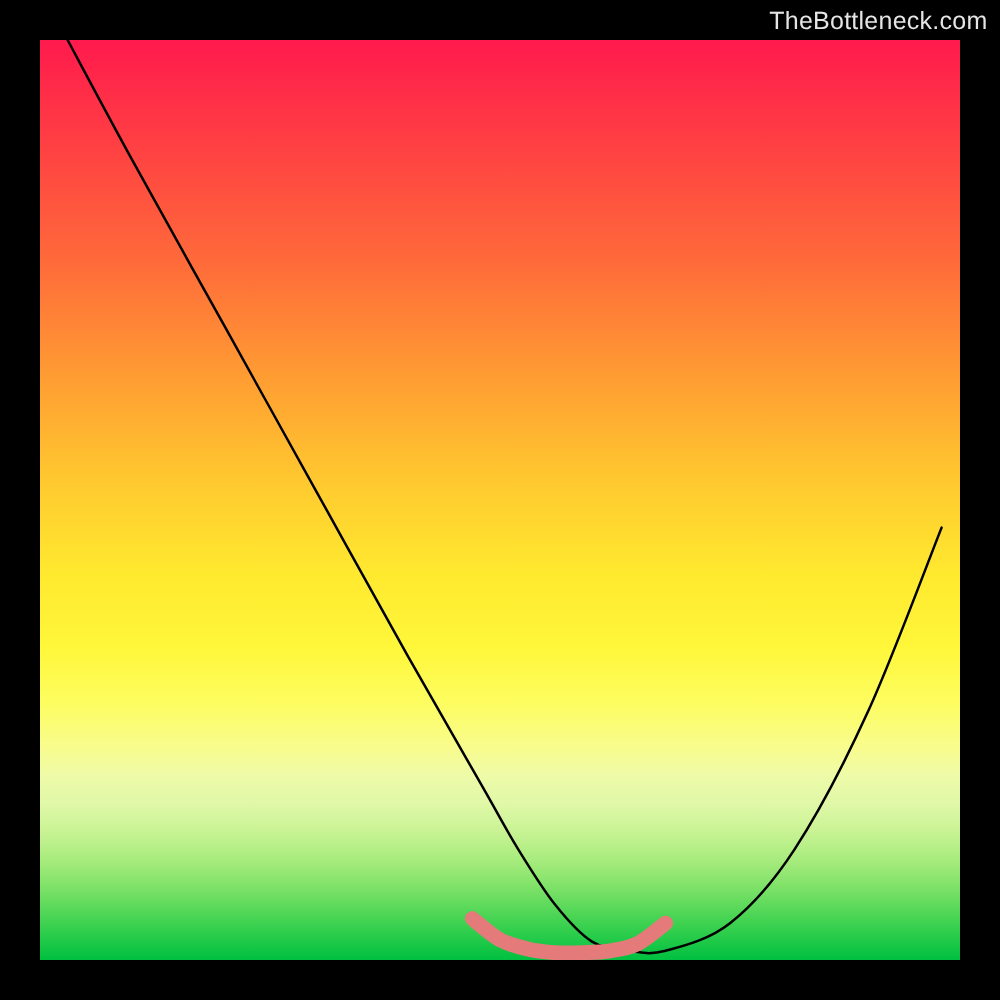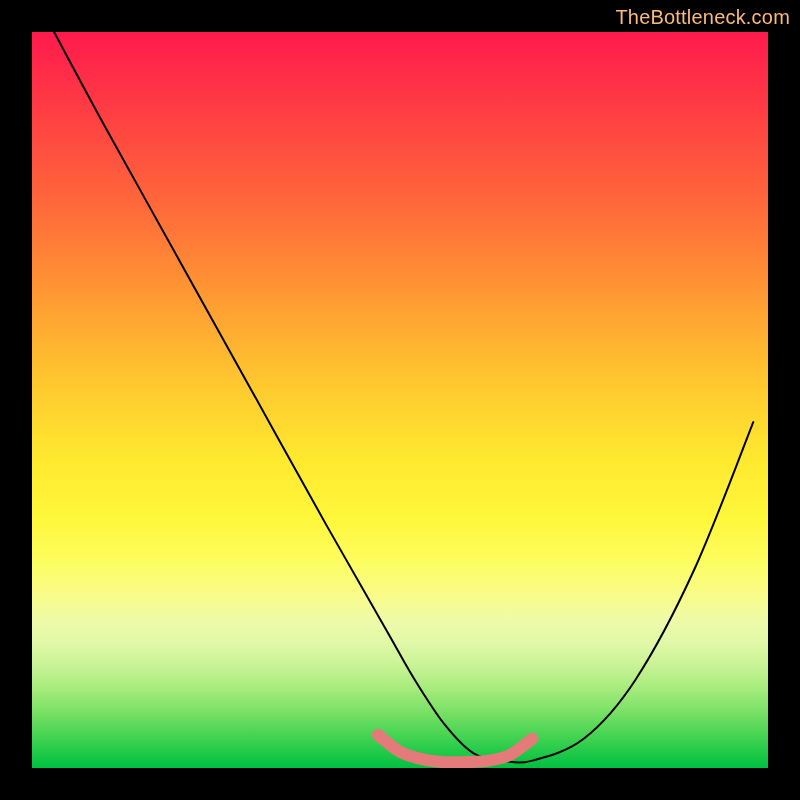--- a/index.html
+++ b/index.html
@@ -53,21 +53,21 @@
     left: 0;
     top: 0;
     width: 736px;
     height: 736px;
     pointer-events: none;
   }
   .watermark {
     position: absolute;
     top: 6px;
     right: 10px;
-    color: #fdba74;
+    color: #e5e5e5;
     font-size: 20px;
     font-weight: 500;
     letter-spacing: 0.2px;
     user-select: none;
   }
 </style>
 </head>
 <body>
 
 <div class="frame">

